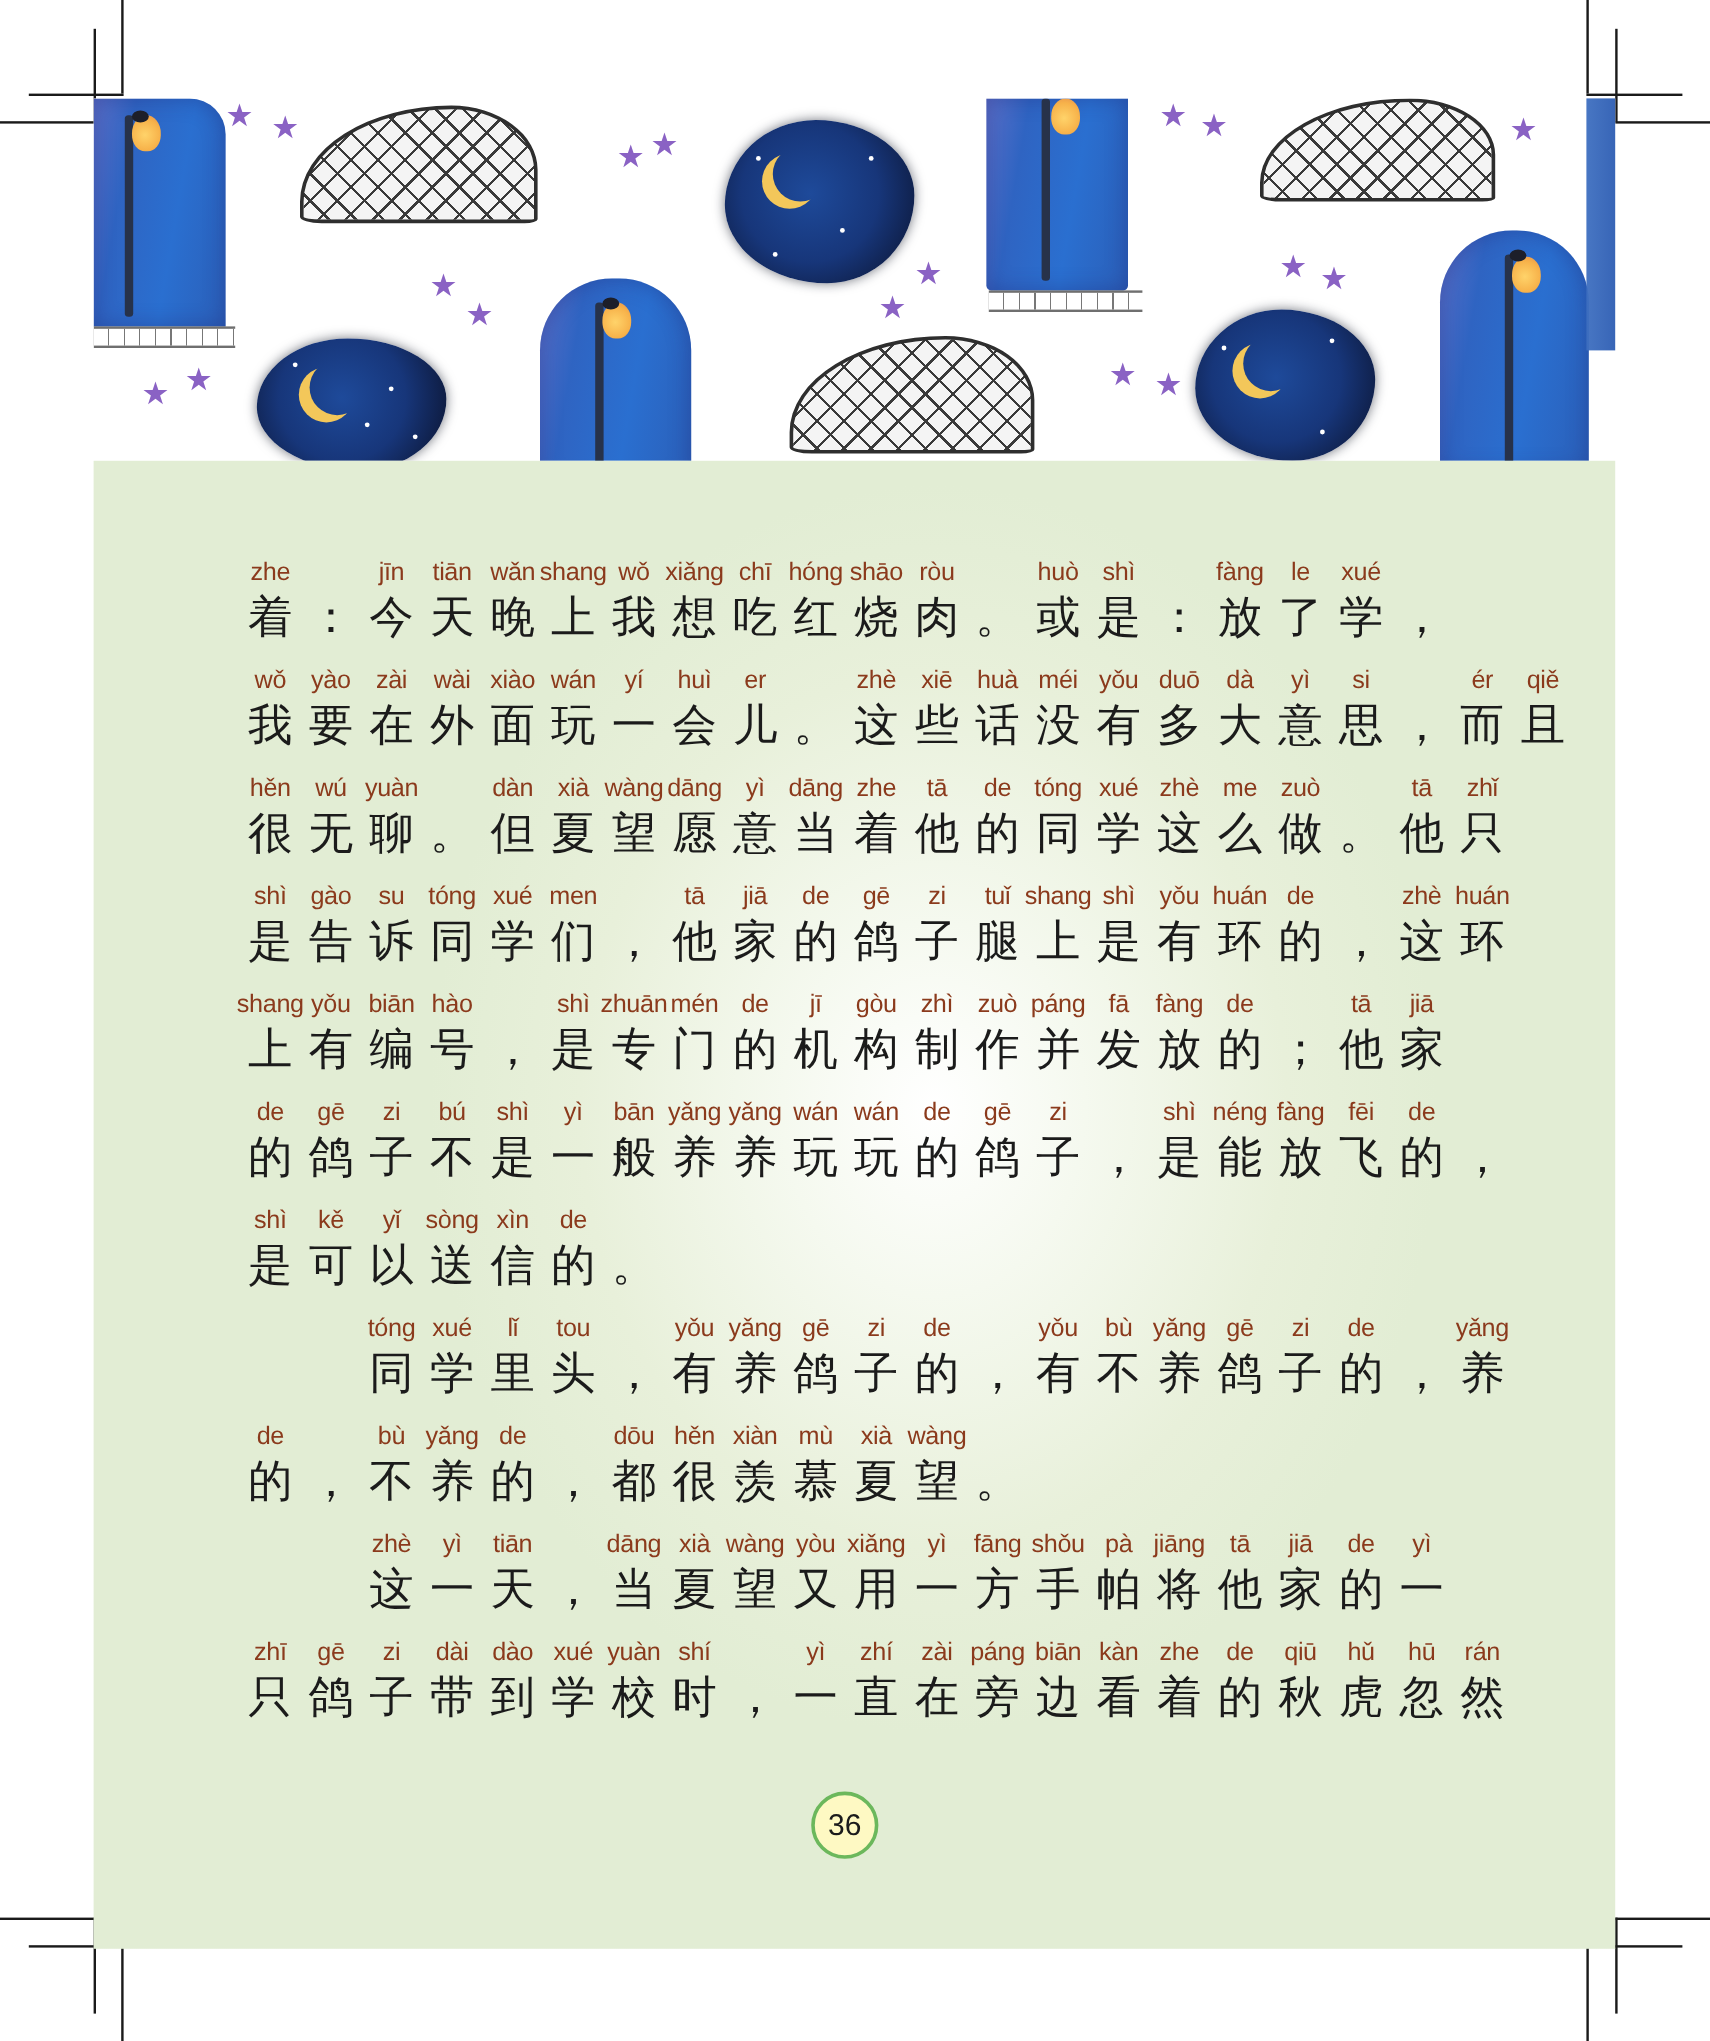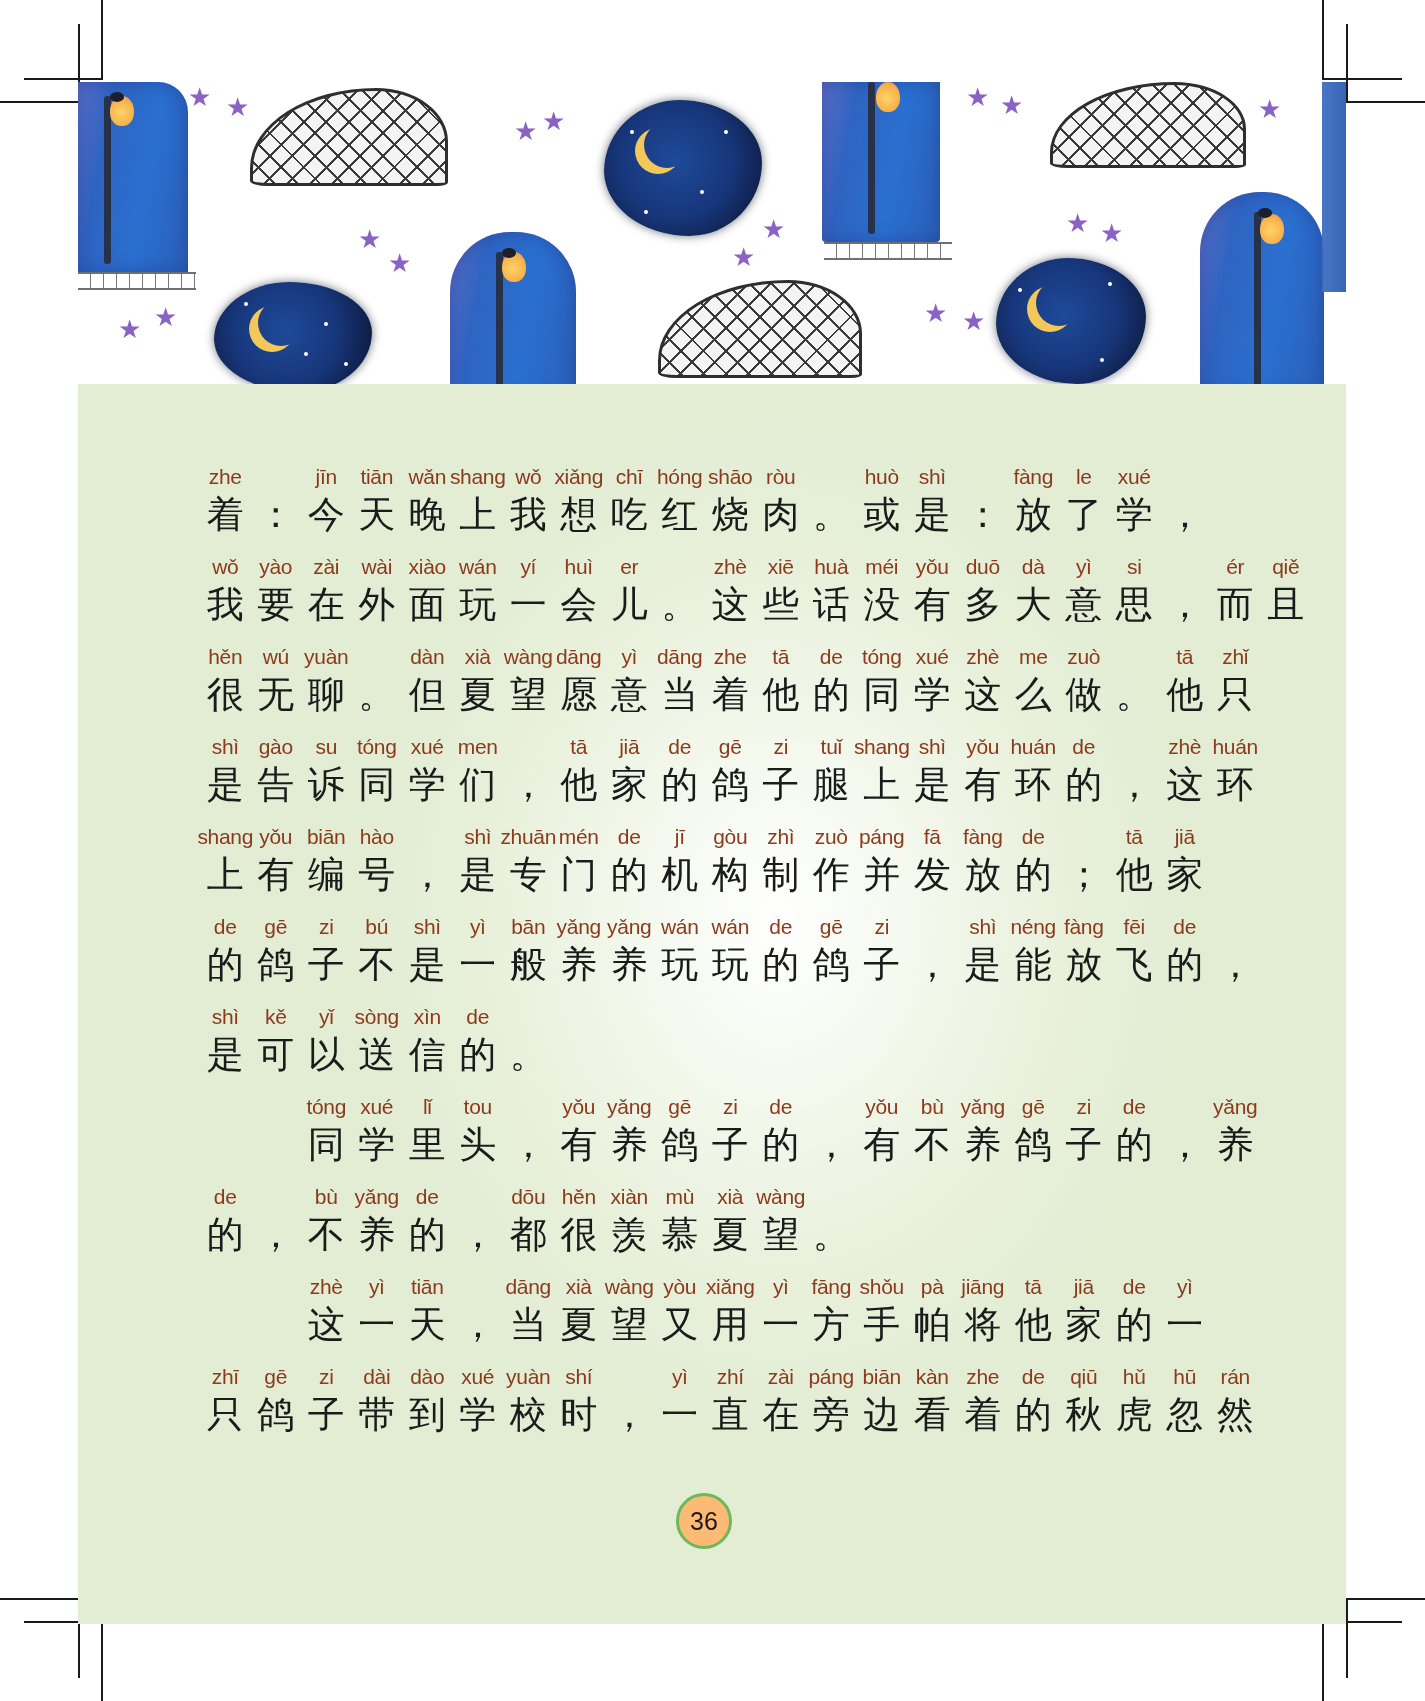--- a/index.html
+++ b/index.html
@@ -83,21 +83,21 @@
   .py {
     height: 30px; font-family: "Liberation Sans", sans-serif; font-size: 21px;
     color: #8b3a1c; white-space: nowrap; letter-spacing: -0.3px; line-height: 30px;
   }
   .hz {
     font-family: "DejaVu Serif", serif; font-size: 37px; color: #1b1b1b; line-height: 46px;
     height: 46px;
   }
   .page-num {
     position: absolute; left: 676px; top: 1493px; width: 50px; height: 50px;
-    border: 3px solid #6cb85c; border-radius: 50%; background: #fdba74;
+    border: 3px solid #6cb85c; border-radius: 50%; background: #fef9c3;
     display: flex; align-items: center; justify-content: center;
     font-family: "Liberation Sans", sans-serif; font-size: 25px; color: #1b1b1b;
   }
 </style>
 </head>
 <body>
 
 <div class="crop" style="left:101px;top:0;width:2px;height:78px;"></div>
 <div class="crop" style="left:24px;top:78px;width:79px;height:2px;"></div>
 <div class="crop" style="left:78px;top:24px;width:2px;height:78px;"></div>

